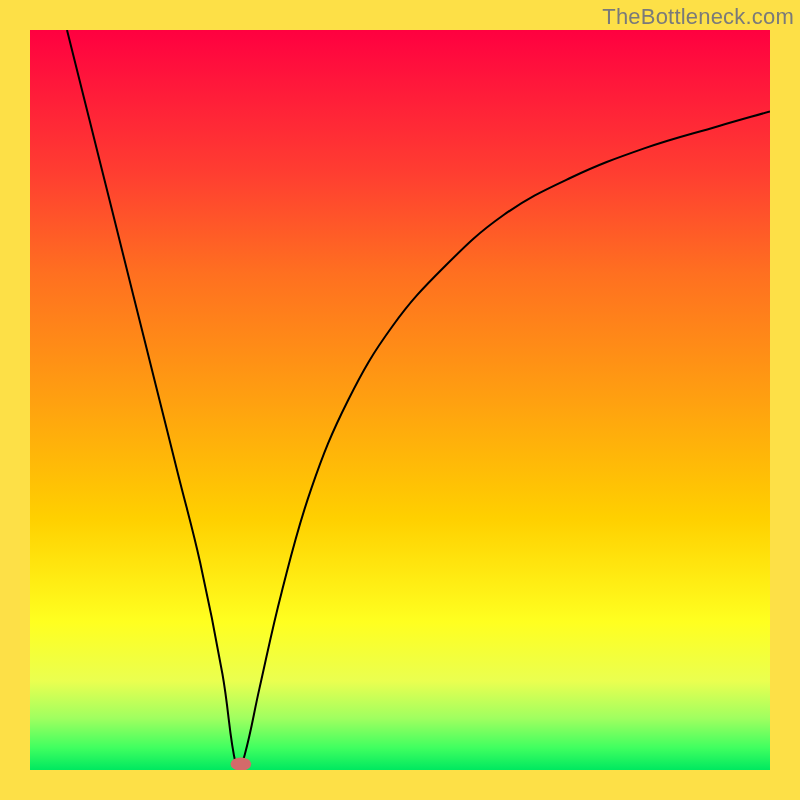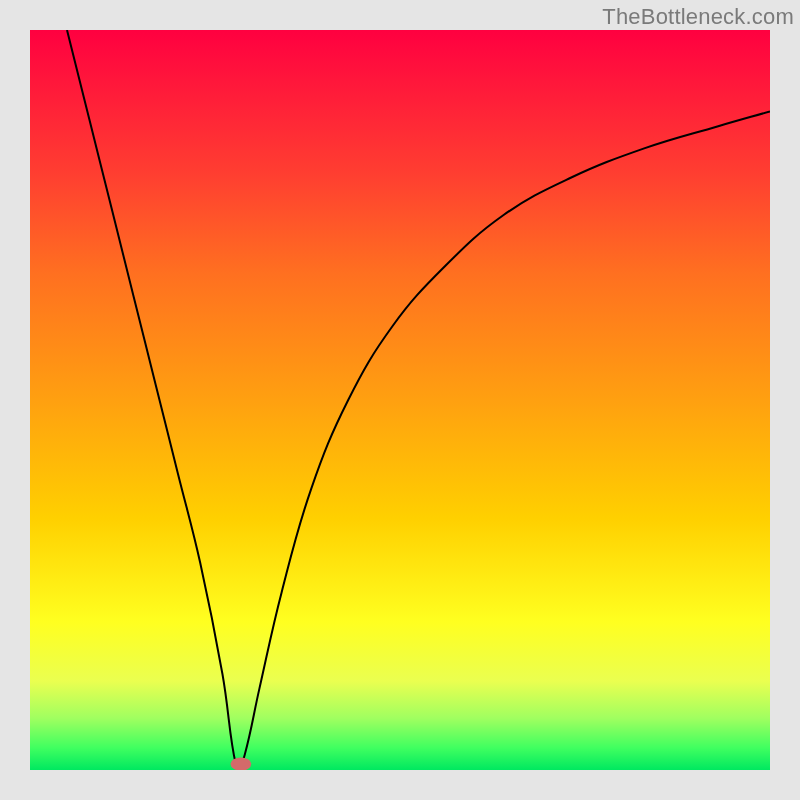--- a/index.html
+++ b/index.html
@@ -10,21 +10,21 @@
     background: #ffffff;
     font-family: Arial, Helvetica, sans-serif;
     overflow: hidden;
   }
   .frame {
     position: absolute;
     top: 0;
     left: 0;
     width: 800px;
     height: 800px;
-    background: #e5e5e5;
+    background: #fde047;
   }
   .plot-area {
     position: absolute;
     top: 30px;
     left: 30px;
     width: 740px;
     height: 740px;
     overflow: hidden;
   }
   .gradient-bg {

